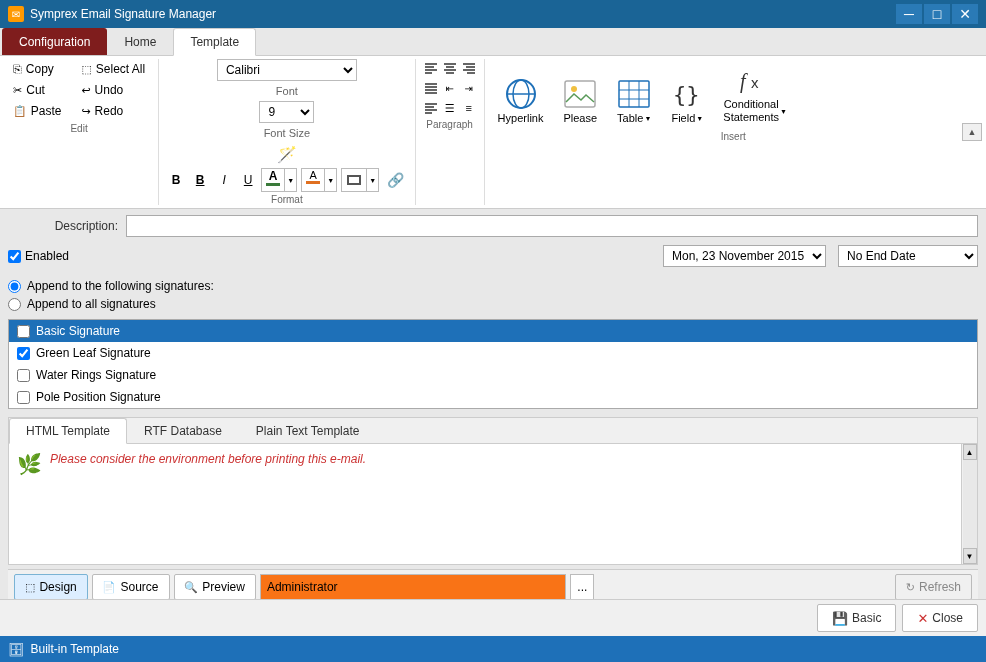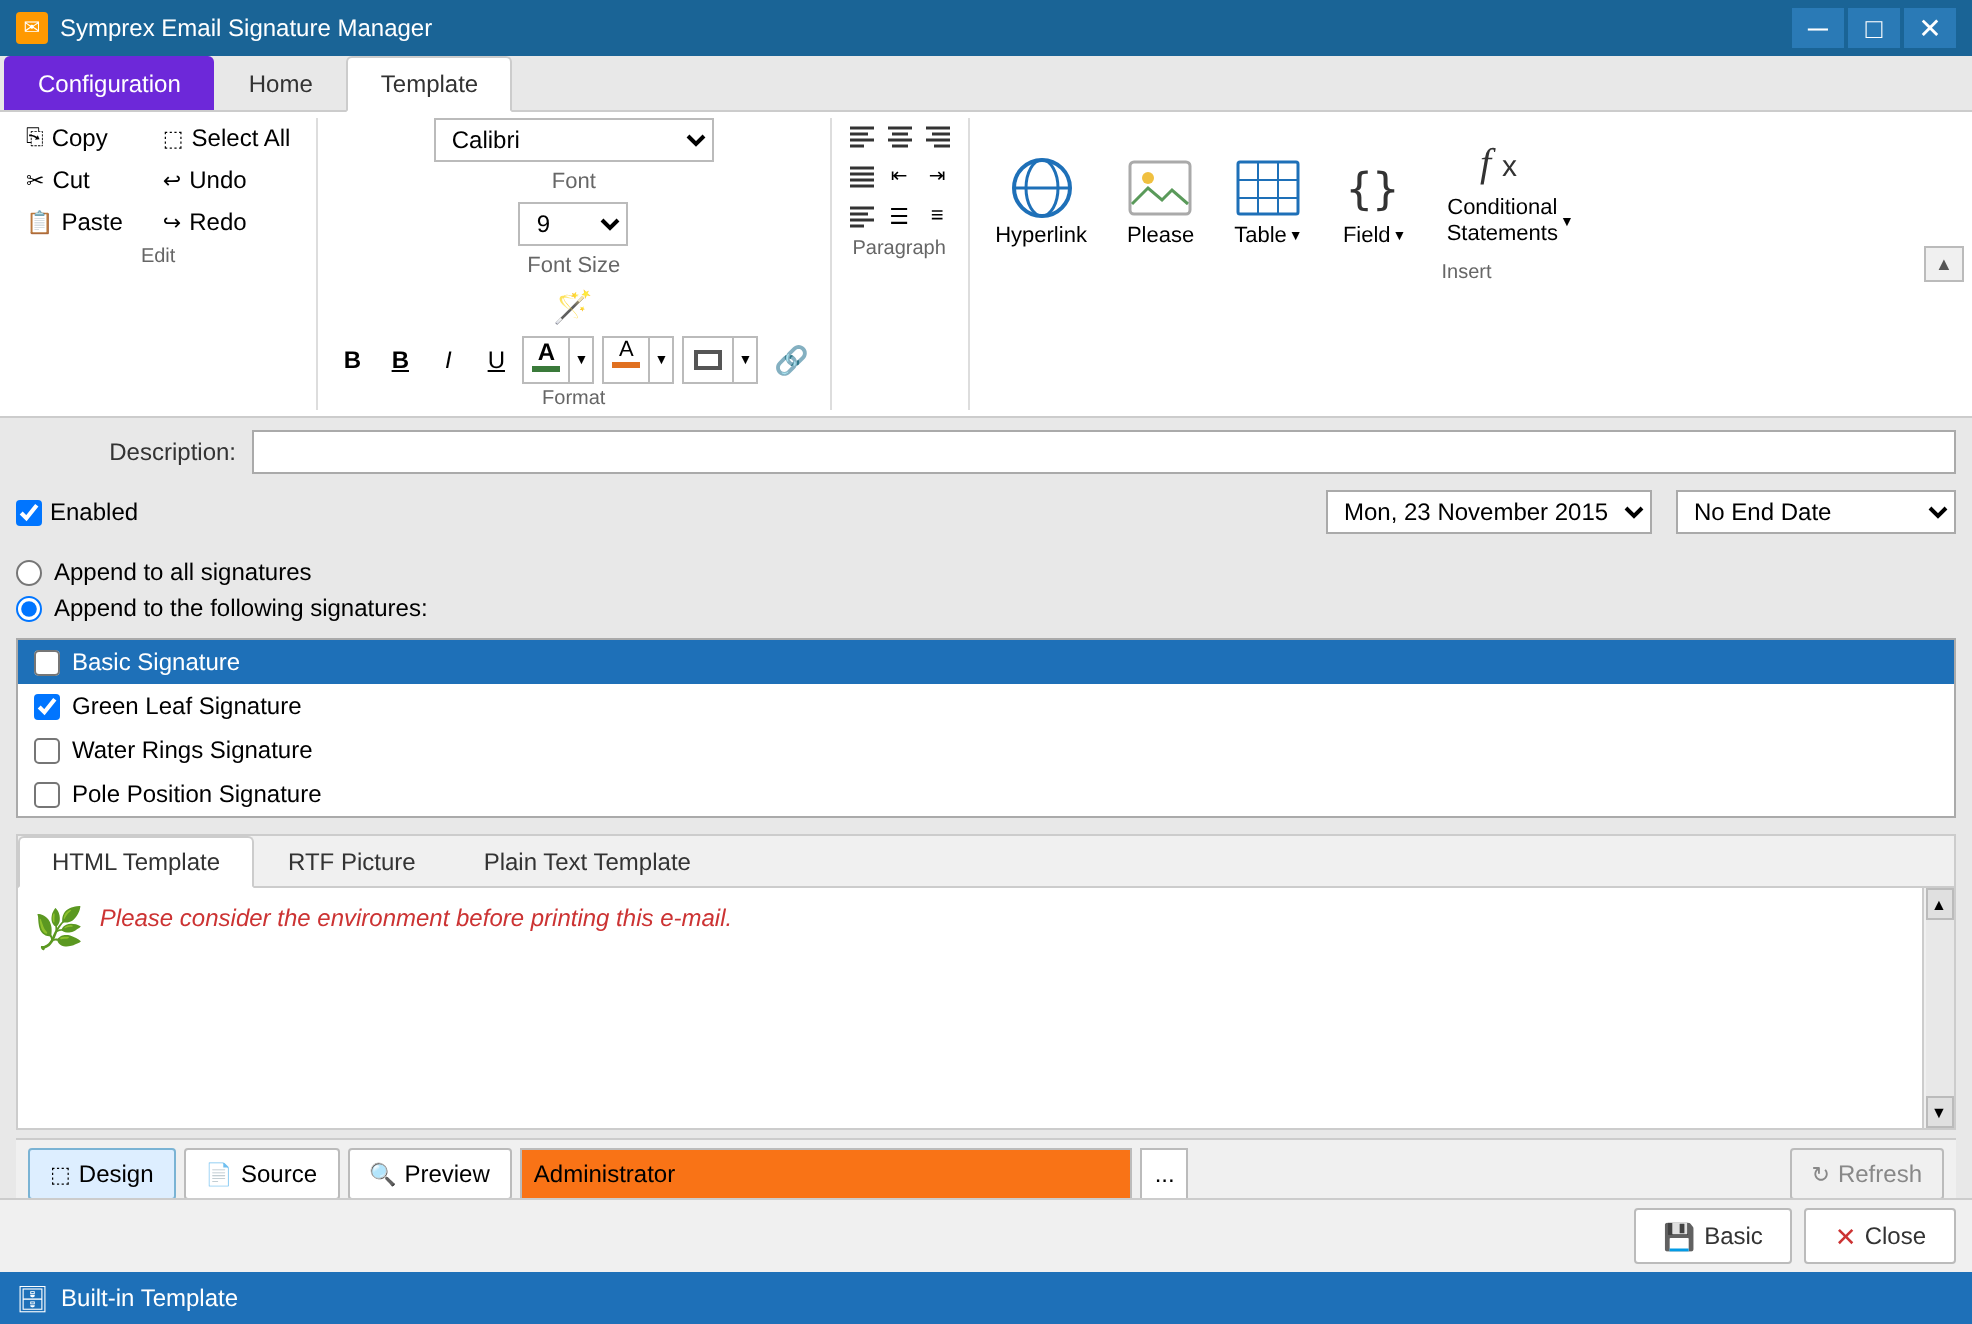--- a/index.html
+++ b/index.html
@@ -7,21 +7,21 @@
 
     
     .title-bar { background: #1a6496; height: 28px; display: flex; align-items: center; justify-content: space-between; padding: 0 8px; }
     .title-bar-left { display: flex; align-items: center; gap: 6px; }
     .title-bar-icon { width: 16px; height: 16px; background: #ff9900; border-radius: 2px; display: flex; align-items: center; justify-content: center; font-size: 10px; color: white; }
     .title-bar-text { color: white; font-size: 12px; }
     .title-bar-controls { display: flex; gap: 2px; }
     .title-ctrl { width: 26px; height: 20px; background: #2a7ab6; border: none; color: white; cursor: pointer; display: flex; align-items: center; justify-content: center; font-size: 14px; }
     .ribbon-tabs { display: flex; align-items: center; background: #e8e8e8; border-bottom: 1px solid #ccc; padding-left: 2px; }
     .ribbon-tab { padding: 6px 16px; font-size: 12px; cursor: pointer; border: 1px solid transparent; border-bottom: none; background: transparent; color: #333; }
-    .ribbon-tab.active { background: #6d28d9; color: white; border-radius: 3px 3px 0 0; }
+    .ribbon-tab.active { background: #7f1d1d; color: white; border-radius: 3px 3px 0 0; }
     .ribbon-tab.active-white { background: white; border: 1px solid #ccc; border-bottom: 1px solid white; border-radius: 3px 3px 0 0; color: #333; margin-bottom: -1px; z-index: 1; }
     .font-select { width: 140px; height: 22px; border: 1px solid #bbb; padding: 0 4px; font-size: 12px; background: white; }
     .font-size-select { width: 55px; height: 22px; border: 1px solid #bbb; padding: 0 4px; font-size: 12px; background: white; }
     .format-btn { min-width: 22px; height: 22px; border: 1px solid transparent; background: transparent; cursor: pointer; font-size: 12px; display: flex; align-items: center; justify-content: center; padding: 0 3px; }
     .format-btn.bold { font-weight: bold; }
     .format-btn.italic { font-style: italic; }
     .format-btn.underline { text-decoration: underline; }
     .edit-btn { display: flex; align-items: center; gap: 4px; padding: 1px 6px; cursor: pointer; font-size: 12px; height: 20px; border: 1px solid transparent; background: transparent; }
 
     
@@ -354,26 +354,26 @@
       <select class="date-select">
         <option>Mon, 23 November 2015</option>
       </select>
       <select class="end-date-select">
         <option>No End Date</option>
       </select>
     </div>
 
     <div class="radio-group">
       <label class="radio-item">
+        <input type="radio" name="append-type" checked="" style="">
+        <span>Append to the following signatures:</span>
+      </label>
+      <label class="radio-item">
         <input type="radio" name="append-type" style="">
         <span>Append to all signatures</span>
-      </label>
-      <label class="radio-item">
-        <input type="radio" name="append-type" checked="" style="">
-        <span>Append to the following signatures:</span>
       </label>
     </div>
 
     <div class="sig-list-container">
       <div class="sig-item selected">
         <input type="checkbox" style="">
         <span>Basic Signature</span>
       </div>
       <div class="sig-item">
         <input type="checkbox" checked="" style="">
@@ -385,21 +385,21 @@
       </div>
       <div class="sig-item">
         <input type="checkbox" style="">
         <span>Pole Position Signature</span>
       </div>
     </div>
 
     <div class="template-section">
       <div class="template-tabs">
         <div class="template-tab active">HTML Template</div>
-        <div class="template-tab">RTF Picture</div>
+        <div class="template-tab">RTF Database</div>
         <div class="template-tab">Plain Text Template</div>
       </div>
       <div class="template-body">
         <div class="template-content">
 
           <span style="font-size:20px; color:#3a7a3a; flex-shrink:0;">🌿</span>
           <span class="template-text">Please consider the environment before printing this e-mail.</span>
         </div>
 
         <div class="template-scrollbar">

